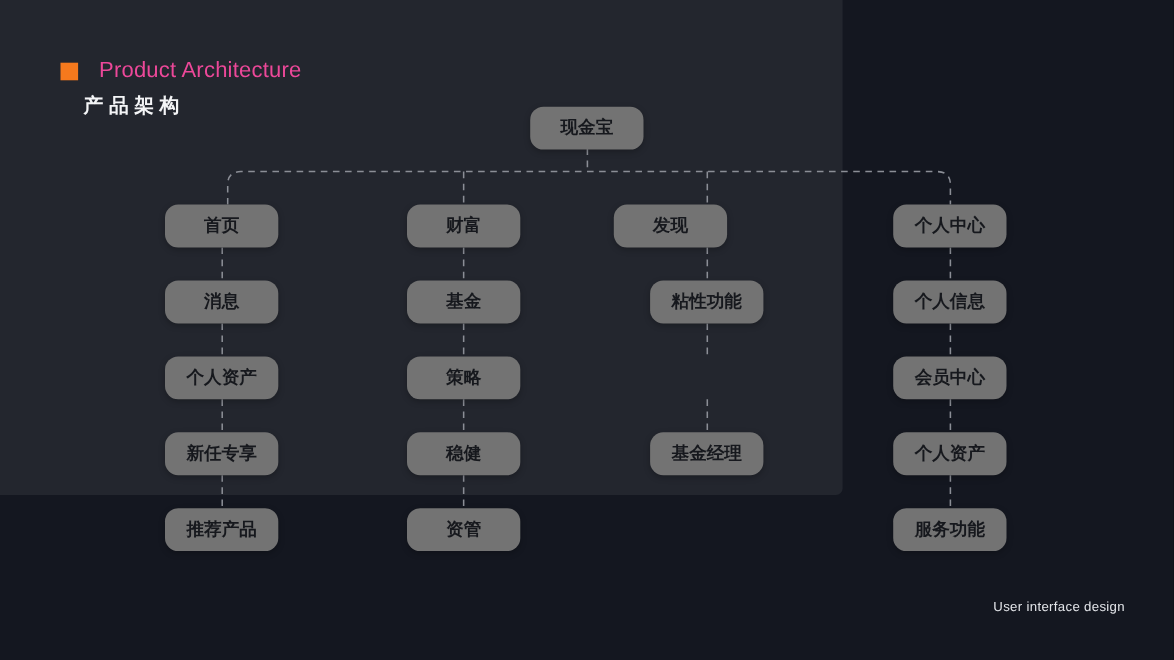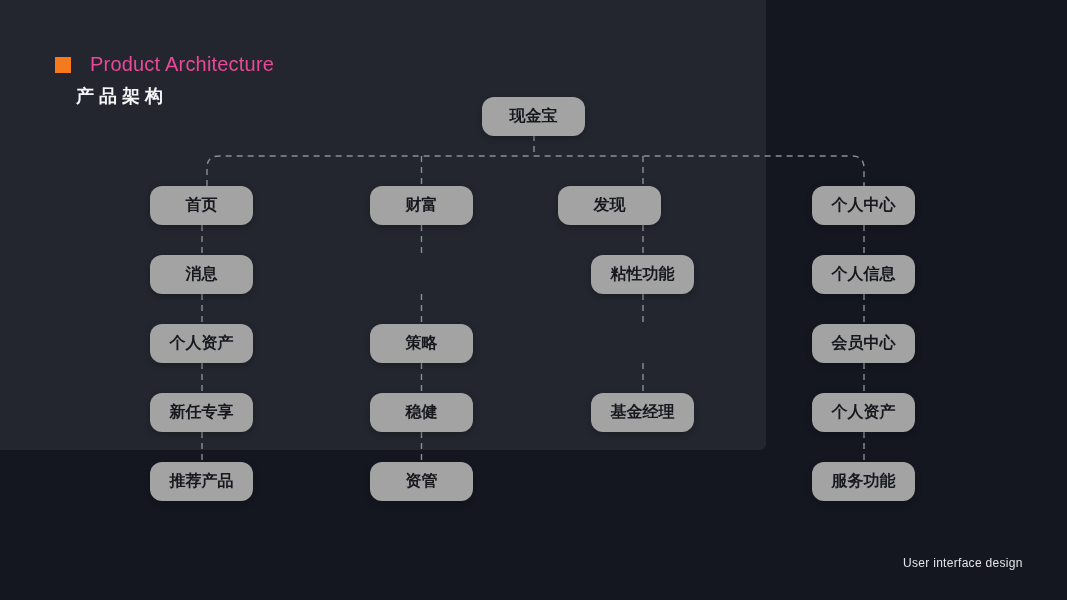--- a/index.html
+++ b/index.html
@@ -36,31 +36,31 @@
     text-align:center;
   }
   .connectors{position:absolute;left:0;top:0;pointer-events:none;}
   .connectors path{
     fill:none;stroke:#8b8e96;stroke-width:1.4;
     stroke-dasharray:6 5;stroke-linecap:butt;
   }
   .node{
     position:absolute;
     width:103px;height:39px;
-    background:#a3a3a3;
+    background:#737373;
     border-radius:12px;
     display:flex;align-items:center;justify-content:center;
     color:#16181d;font-size:16px;font-weight:bold;
     box-shadow:0 2px 6px rgba(0,0,0,0.25);
     white-space:nowrap;
   }
   .footer-credit{
     position:absolute;left:903px;top:544px;
     color:#e3e5e9;font-size:12px;
-    white-space:nowrap;letter-spacing:0.3px;margin-top:12px;
+    white-space:nowrap;letter-spacing:0.3px;
   }
 </style>
 </head>
 <body>
 
 <div class="stage">
 
   <div class="panel"></div>
 
   <div class="header">
@@ -100,20 +100,21 @@
 
   <div class="node" style="left:482px;top:97px">现金宝</div>
 
   <div class="node" style="left:150px;top:186px">首页</div>
   <div class="node" style="left:150px;top:255px">消息</div>
   <div class="node" style="left:150px;top:324px">个人资产</div>
   <div class="node" style="left:150px;top:393px">新任专享</div>
   <div class="node" style="left:150px;top:462px">推荐产品</div>
 
   <div class="node" style="left:370px;top:186px">财富</div>
+  <div class="node" style="left:370px;top:255px">基金</div>
   <div class="node" style="left:370px;top:393px">稳健</div>
   <div class="node" style="left:370px;top:324px">策略</div>
   <div class="node" style="left:370px;top:462px">资管</div>
 
   <div class="node" style="left:558px;top:186px">发现</div>
   <div class="node" style="left:591px;top:255px">粘性功能</div>
   <div class="node" style="left:591px;top:393px">基金经理</div>
 
   <div class="node" style="left:812px;top:186px">个人中心</div>
   <div class="node" style="left:812px;top:255px">个人信息</div>

